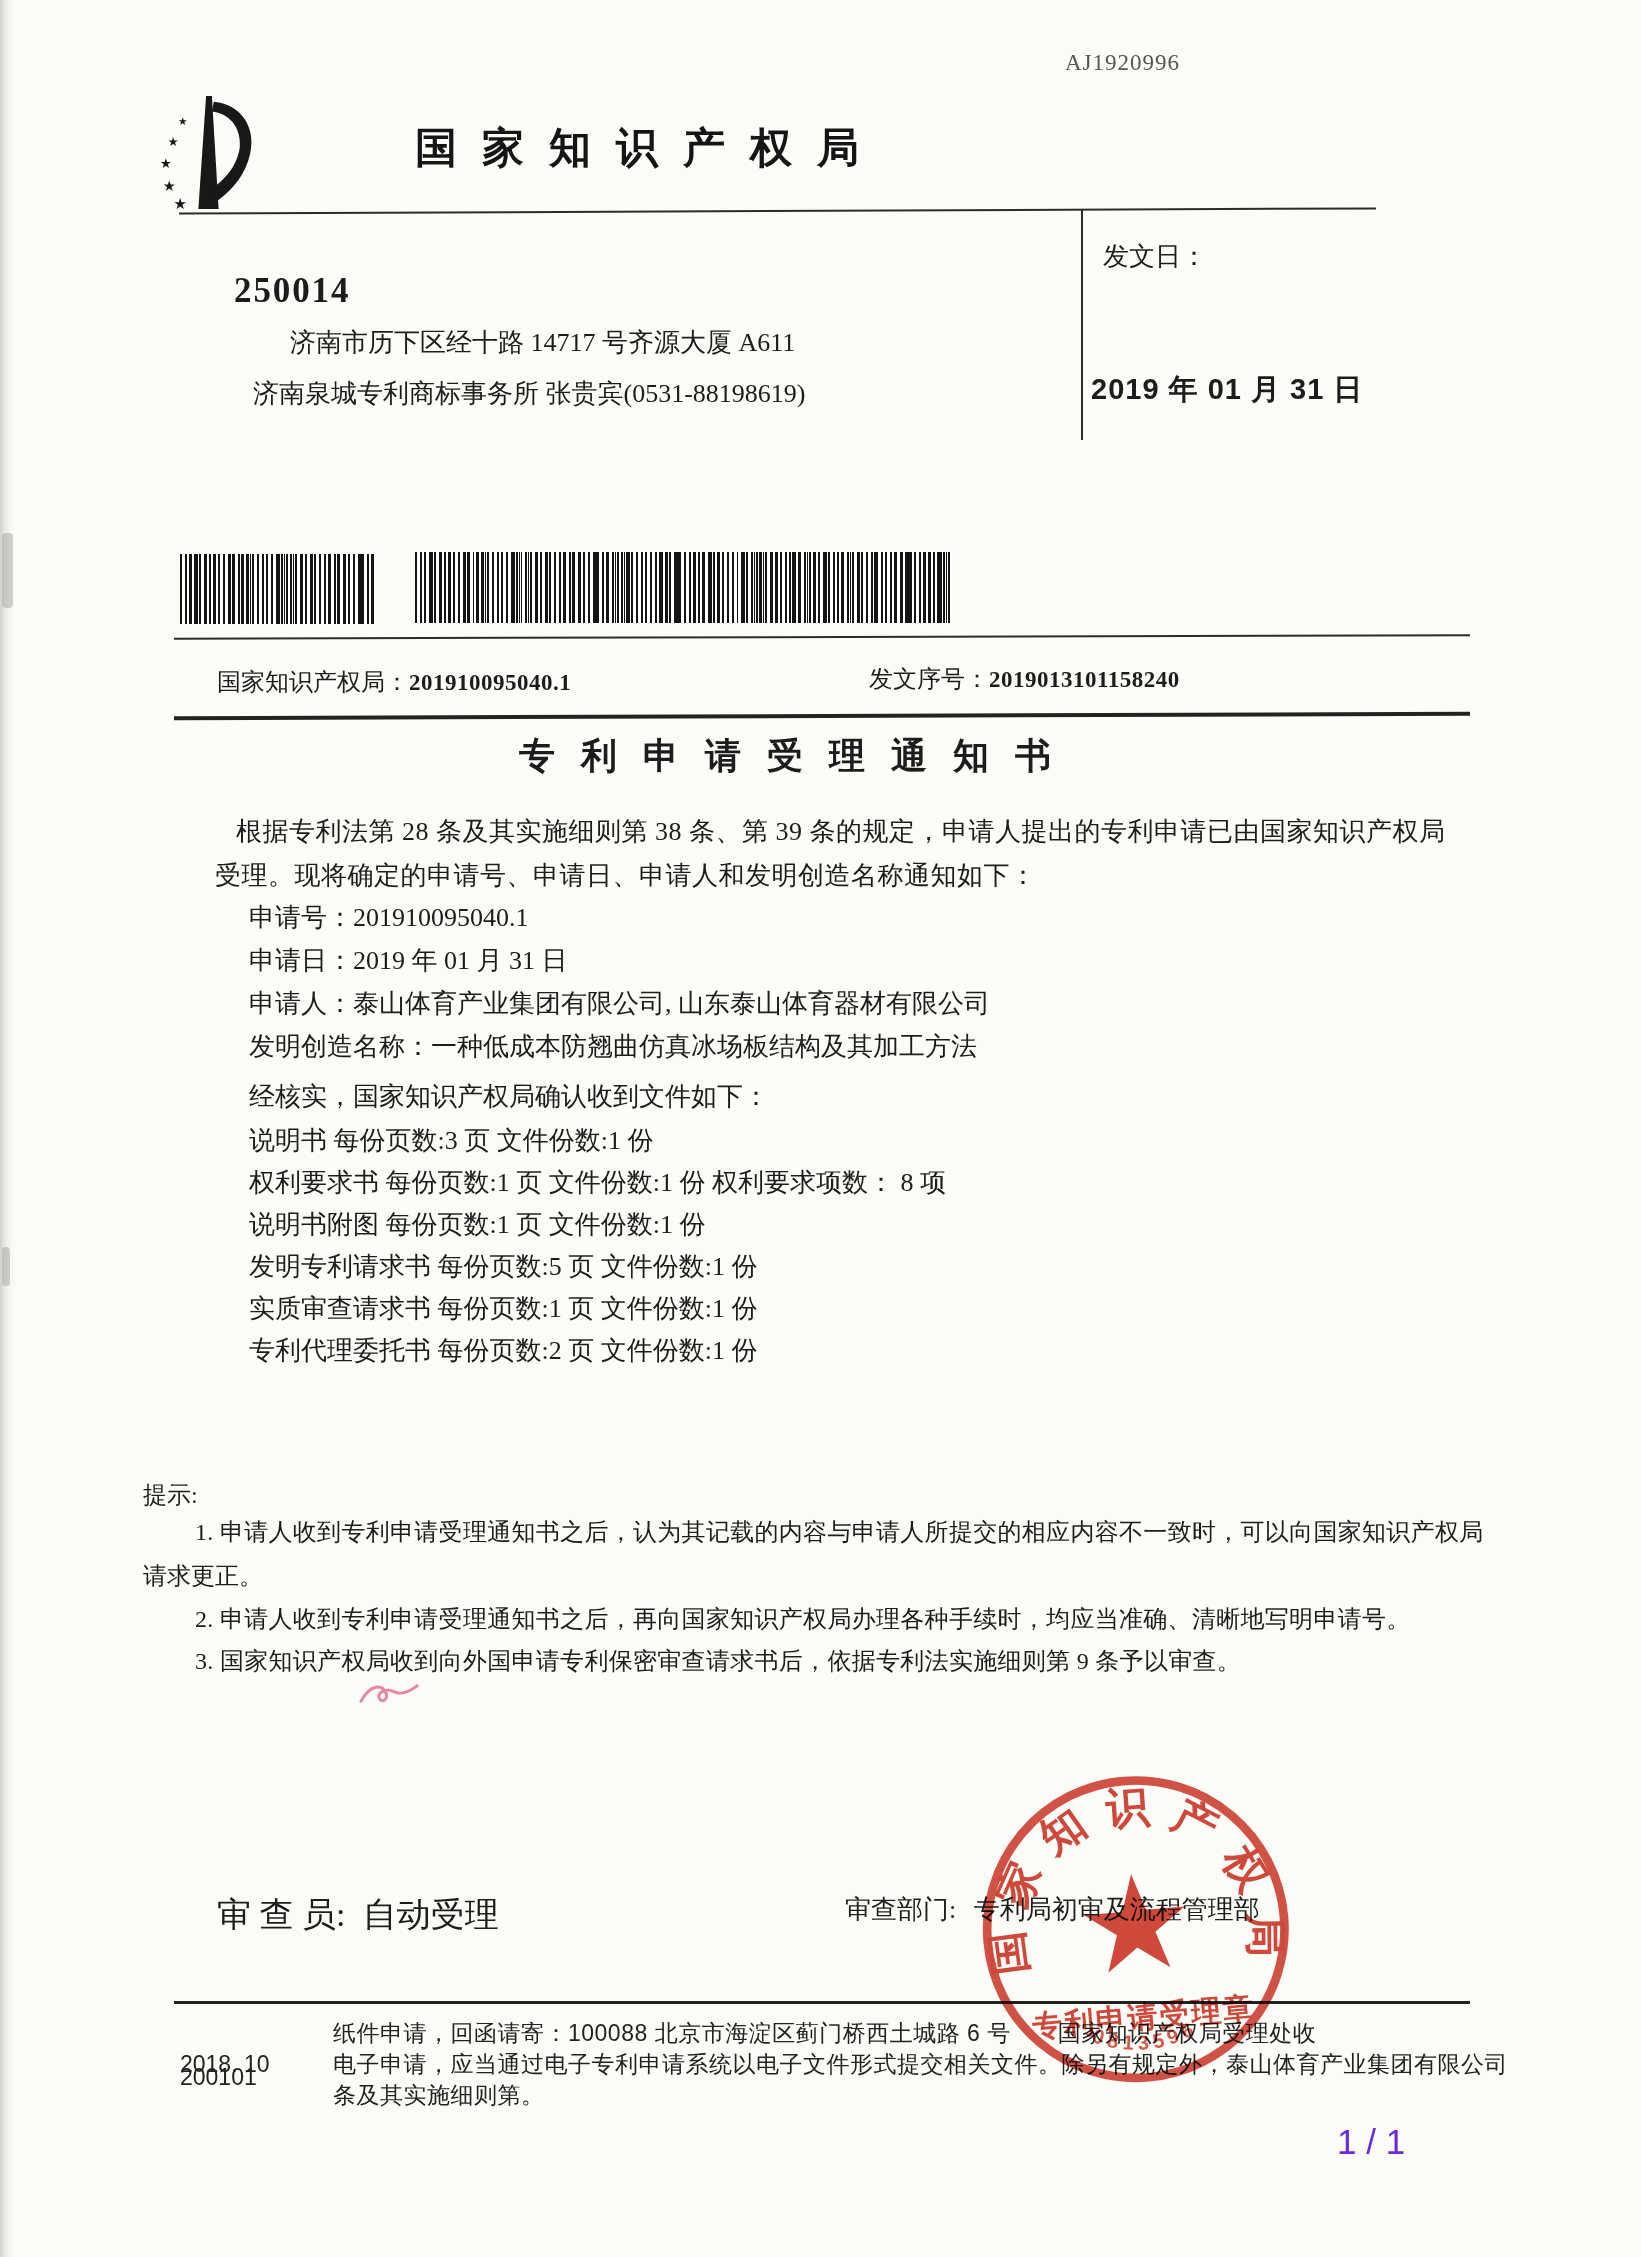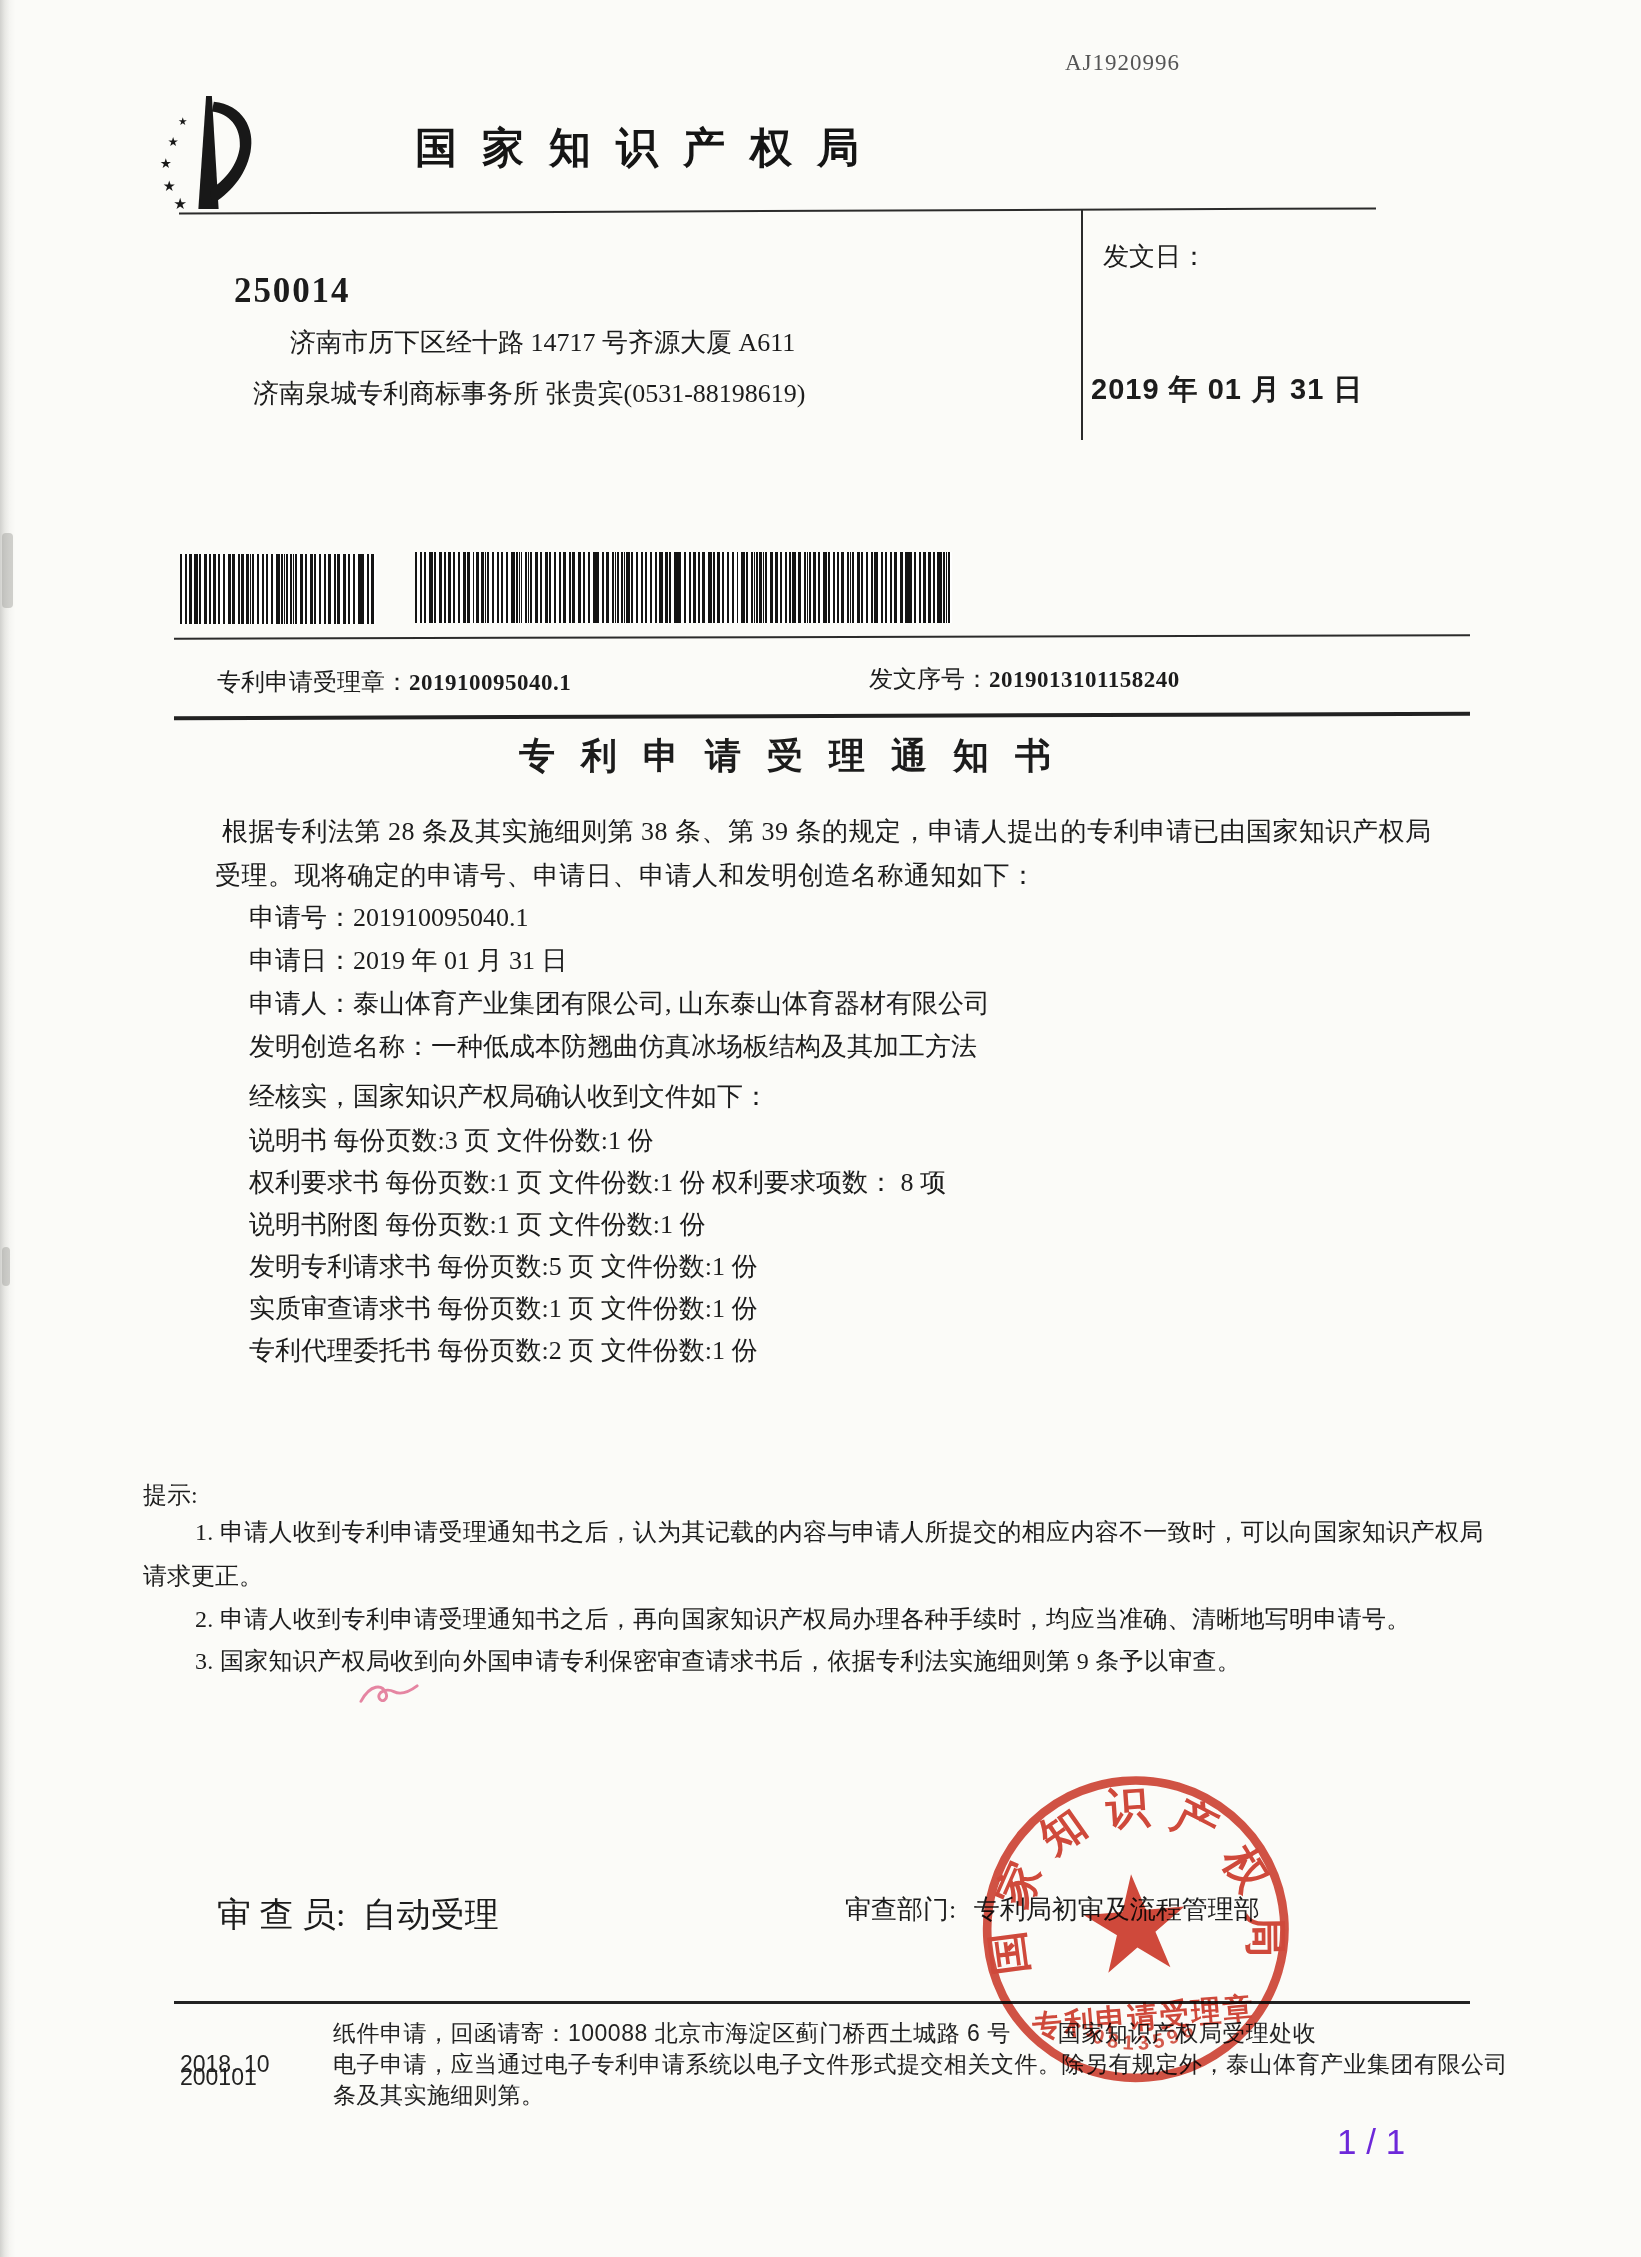--- a/index.html
+++ b/index.html
@@ -35,21 +35,21 @@
   }
   .barcode1{left:180px;top:554px;width:196px;height:70px;}
   .barcode2{left:415px;top:552px;width:537px;height:71px;}
   .hline-mid{left:174px;top:636px;width:1296px;height:1.9px;transform:rotate(-0.15deg);}
   .ref-left{left:217px;top:666px;font-size:24px;}
   .ref-right{left:869px;top:663px;font-size:24px;}
   .ref-num{font-weight:bold;font-size:23px;letter-spacing:0.5px;}
   .hline-thick{left:174px;top:714px;width:1296px;height:3.9px;background:#222;transform:rotate(-0.2deg);}
   .notice-title{left:519px;top:732px;font-size:36px;font-weight:bold;letter-spacing:26px;}
   
-  .intro1{left:222px;top:814px;font-size:26px;letter-spacing:0.5px;}
+  .intro1{left:236px;top:814px;font-size:26px;letter-spacing:0.5px;}
   .intro2{left:174px;top:858px;font-size:26px;letter-spacing:0.5px;margin-left:41px;}
   .details{left:249px;top:896px;font-size:26px;line-height:43px;}
   .recv-intro{left:249px;top:1079px;font-size:26px;}
   .recv{left:249px;top:1120px;font-size:26px;line-height:42px;}
   .notes-title{left:143px;top:1479px;font-size:24px;}
   .note-a{left:195px;top:1516px;font-size:24px;letter-spacing:0.3px;}
   .note-b{left:143px;top:1560px;font-size:24px;}
   .note-c{left:195px;top:1603px;font-size:24px;letter-spacing:0.3px;}
   .note-d{left:195px;top:1645px;font-size:24px;letter-spacing:0.3px;}
   .examiner{left:217px;top:1892px;font-size:34px;text-align:center;}
@@ -96,21 +96,21 @@
 
 <div class="abs postal">250014</div>
 <div class="abs addr1">济南市历下区经十路 14717 号齐源大厦 A611</div>
 <div class="abs addr2">济南泉城专利商标事务所 张贵宾(0531-88198619)</div>
 
 <div class="abs barcode barcode1"></div>
 <div class="abs barcode barcode2"></div>
 <div class="abs hline hline-mid"></div>
 
 <div class="abs ref-left">
-  <span>专利申请受理章：</span><span class="ref-num">201910095040.1</span>
+  <span>国家知识产权局：</span><span class="ref-num">201910095040.1</span>
 </div>
 <div class="abs ref-right">
   <span>发文序号：</span><span class="ref-num">2019013101158240</span>
 </div>
 <div class="abs hline-thick"></div>
 
 <div class="abs notice-title">专利申请受理通知书</div>
 
 <div class="abs intro1">根据专利法第 28 条及其实施细则第 38 条、第 39 条的规定，申请人提出的专利申请已由国家知识产权局</div>
 <div class="abs intro2">受理。现将确定的申请号、申请日、申请人和发明创造名称通知如下：</div>

